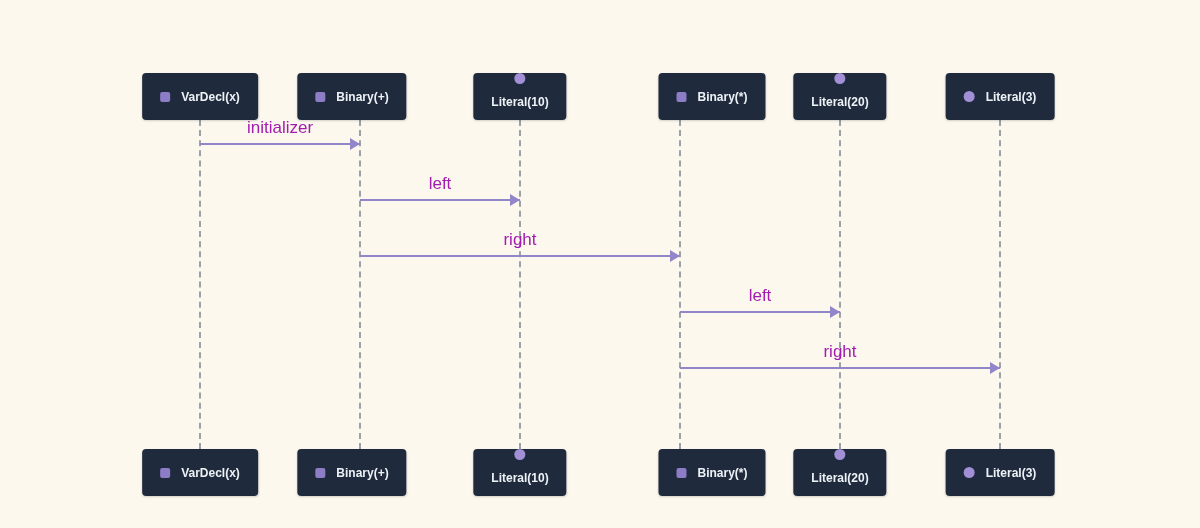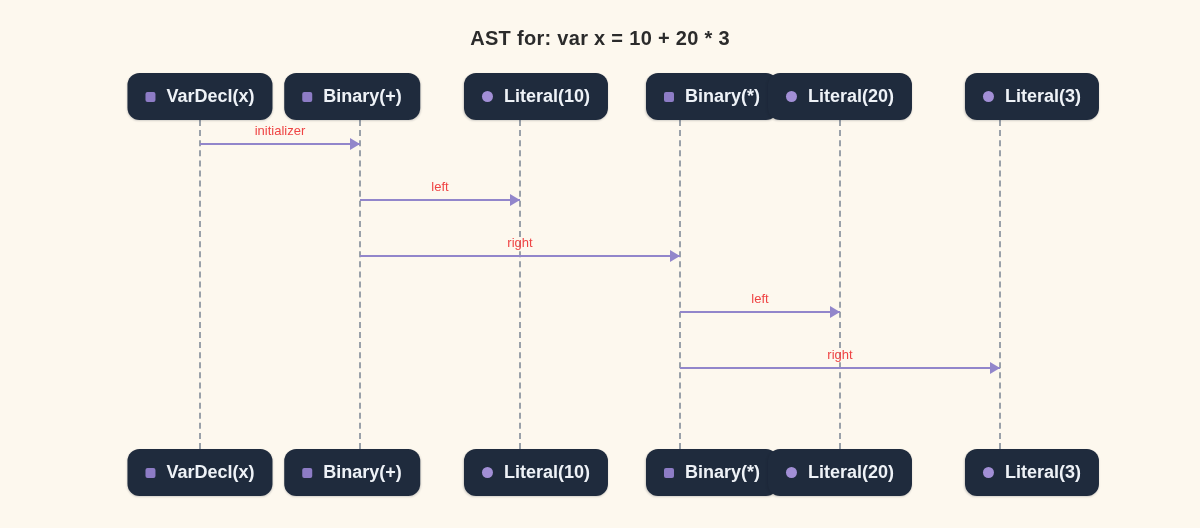--- a/index.html
+++ b/index.html
@@ -30,50 +30,50 @@
     position: absolute;
     top: 120px;
     height: 329px;
     width: 0;
     border-left: 2px dashed #9aa1a9;
   }
   .node {
     position: absolute;
     height: 47px;
     background: #1f2b3d;
-    border-radius: 12px;
+    border-radius: 4px;
     display: flex;
     align-items: center;
     gap: 11px;
     padding: 0 18px;
     transform: translateX(-50%);
     color: #eef2f7;
     font-weight: 700;
-    font-size: 18px;
+    font-size: 12px;
     white-space: nowrap;
     box-shadow: 0 1px 2px rgba(20, 25, 40, 0.18);
   }
   .node.top { top: 73px; }
   .node.bottom { top: 449px; }
   .ic {
     width: 10px;
     height: 10px;
     background: #8d7cc6;
     border-radius: 2px;
     flex: 0 0 auto;
   }
   .ic.circle {
     width: 11px;
     height: 11px;
     border-radius: 50%;
     background: #a28fd6;
   }
   
-  .cx1 { left: 200px; } .cx2 { left: 352px; } .cx3 { left: 536px; }
-  .cx4 { left: 712px; } .cx5 { left: 840px; } .cx6 { left: 1000px; margin-left: 32px; }
+  .cx1 { left: 200px; } .cx2 { left: 352px; } .cx3 { left: 520px; flex-direction: column; }
+  .cx4 { left: 712px; } .cx5 { left: 840px; flex-direction: column; } .cx6 { left: 1000px; }
   .lf1 { left: 199px; } .lf2 { left: 359px; } .lf3 { left: 519px; }
   .lf4 { left: 679px; } .lf5 { left: 839px; } .lf6 { left: 999px; }
 
   .arrow { position: absolute; height: 2px; }
   .arrow .shaft {
     position: absolute;
     left: 0; top: 0;
     width: 100%;
     height: 2px;
     background: #9286cb;
@@ -85,36 +85,35 @@
     width: 0; height: 0;
     border-left: 10px solid #9286cb;
     border-top: 6px solid transparent;
     border-bottom: 6px solid transparent;
   }
   .arrow .lbl {
     position: absolute;
     left: 0; right: 0;
     bottom: 7px;
     text-align: center;
-    font-size: 13px;
-    color: #ef4444;
+    font-size: 17px;
+    color: #a21caf;
   }
   
   .a1 { left: 200px; top: 143px; width: 160px; }
   .a2 { left: 360px; top: 199px; width: 160px; }
   .a3 { left: 360px; top: 255px; width: 320px; }
   .a4 { left: 680px; top: 311px; width: 160px; }
   .a5 { left: 680px; top: 367px; width: 320px; }
 </style>
 </head>
 <body>
 
 <div class="canvas">
 
-  <div class="title">AST for: var x = 10 + 20 * 3</div>
 
   <div class="lifeline lf1"></div>
   <div class="lifeline lf2"></div>
   <div class="lifeline lf3"></div>
   <div class="lifeline lf4"></div>
   <div class="lifeline lf5"></div>
   <div class="lifeline lf6"></div>
 
   <div class="node top cx1">
     <span class="ic"></span>

